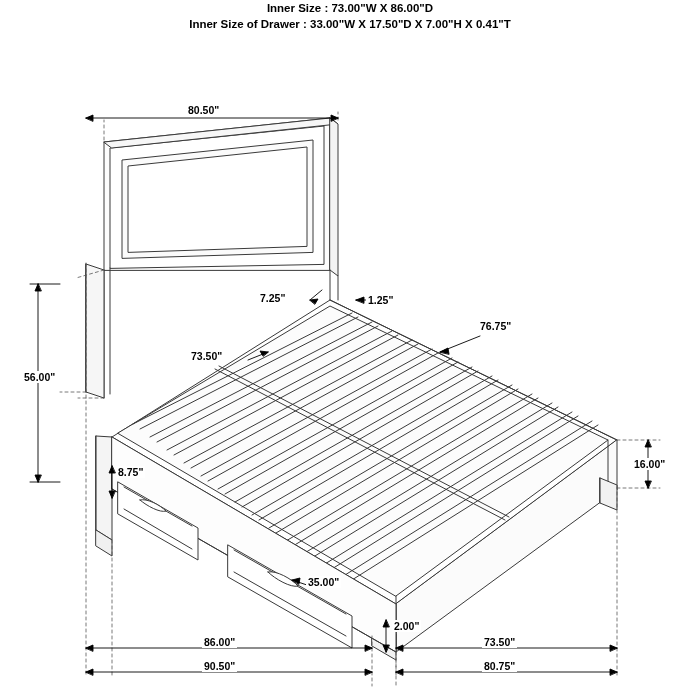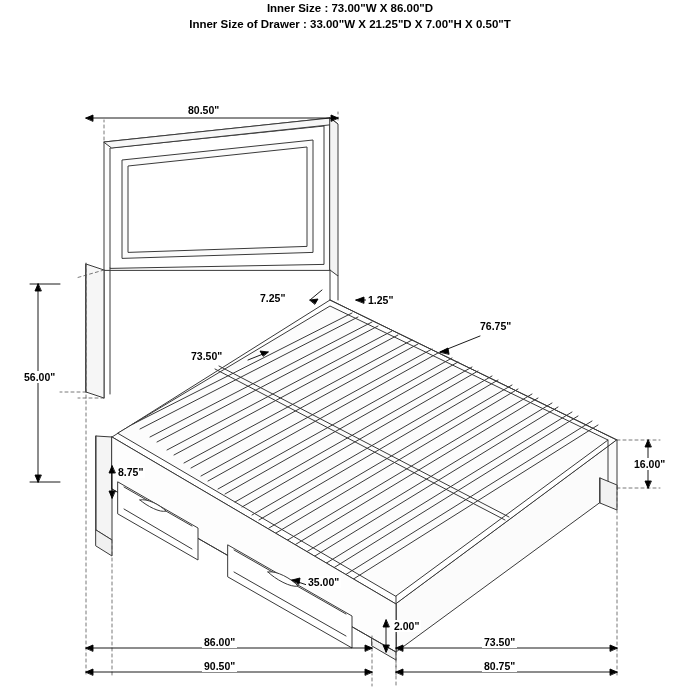--- a/index.html
+++ b/index.html
@@ -45,21 +45,21 @@
     line-height: 12px;
   }
 </style>
 </head>
 <body>
 
 <div id="root">
 
   <div class="hdr">
     <div>Inner Size : 73.00"W X 86.00"D</div>
-    <div>Inner Size of Drawer : 33.00"W X 21.25"D X 7.00"H X 0.50"T</div>
+    <div>Inner Size of Drawer : 33.00"W X 17.50"D X 7.00"H X 0.41"T</div>
   </div>
 
   <svg class="diagram" viewBox="0 0 700 700">
     <g stroke="#3a3a3a" fill="none" stroke-width="1" stroke-linejoin="round" stroke-linecap="round">
 
       <g>
 
         <polygon points="104,270 104,142 330,118 330,270" fill="#fdfdfd"></polygon>
         <polygon points="110,268 110,148 324,126 324,264" fill="#ffffff"></polygon>
 

